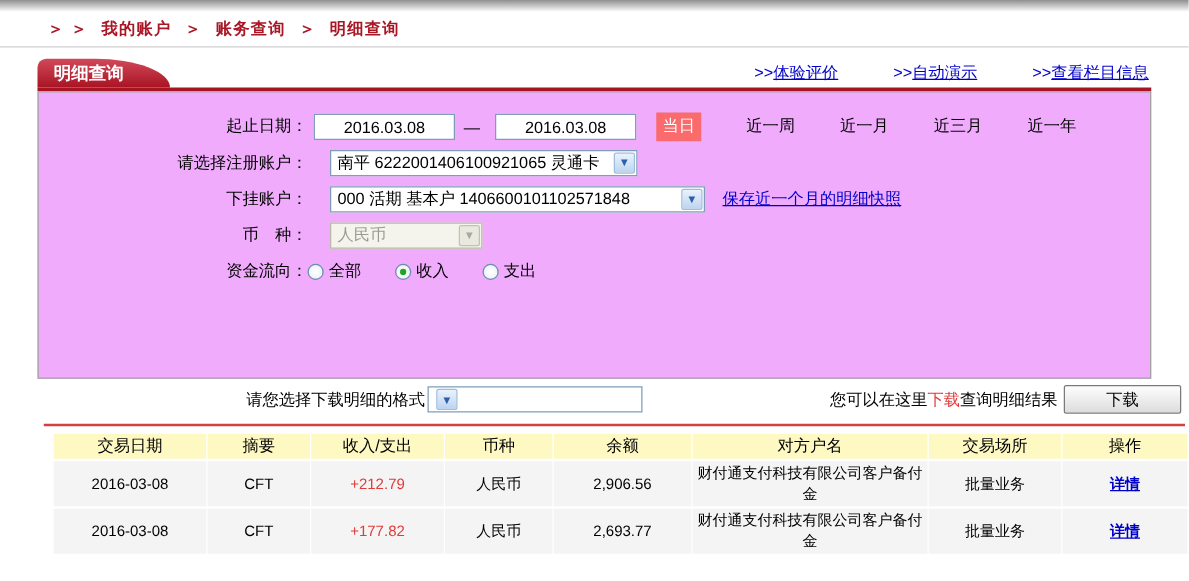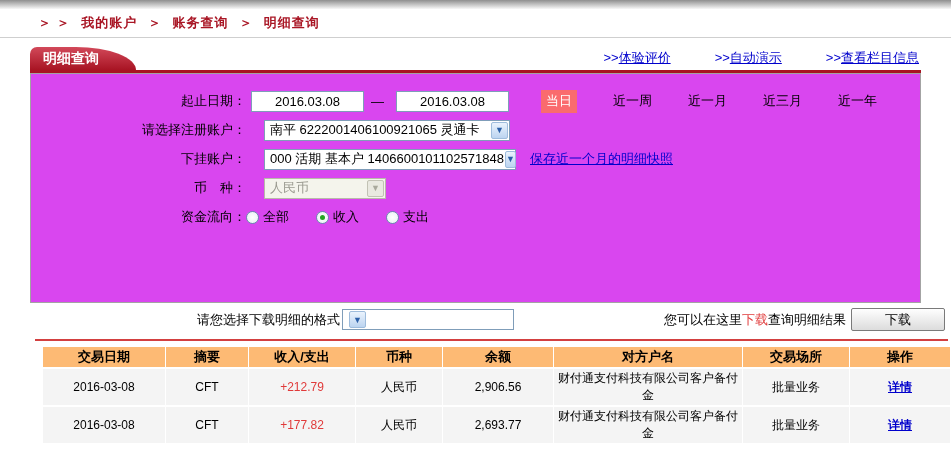--- a/index.html
+++ b/index.html
@@ -12,38 +12,38 @@
 
   .tabrow { position:relative; height:23px; margin:9px 30px 0 30px; }
   .tab { position:absolute; left:0; bottom:0; height:23px; min-width:106px; padding:0 26px 0 13px;
     background:linear-gradient(180deg,#d2495a,#a81423); color:#fff; font-weight:bold; font-size:14px;
     line-height:23px; border-radius:7px 60px 0 0 / 7px 23px 0 0; cursor:pointer; }
   .tab-underline { height:3px; background:#a81423; margin:0 30px; }
   .hlinks { position:absolute; right:2px; bottom:3px; display:flex; gap:44px; }
   .hlink { color:#0000cc; text-decoration:none; font-size:13px; cursor:pointer; white-space:nowrap; }
   .hlink .lbl { text-decoration:underline; }
 
-  .panel { margin:0 30px; height:230px; border:1px solid #a3a3a3; background:#d946ef; padding-top:16px; }
+  .panel { margin:0 30px; height:230px; border:1px solid #a3a3a3; background:#f0abfc; padding-top:16px; }
   .frow { display:flex; align-items:center; margin-bottom:7px; height:22px; }
   .flabel { width:215px; text-align:right; flex-shrink:0; }
   .date-input { width:113px; height:21px; border:1px solid #7f9db9; background:#fff; text-align:center;
     font:13px "Liberation Sans","DejaVu Sans",sans-serif; margin-left:5px; }
   .dash { margin:0 7px; }
-  .badge-today { margin-left:32px; background:#fa6b6e; color:#fff; padding:2px 5px 3px; cursor:pointer; }
+  .badge-today { margin-left:16px; background:#fa6b6e; color:#fff; padding:2px 5px 3px; cursor:pointer; }
   .quick { margin-left:36px; cursor:pointer; }
 
   .xselect { display:flex; align-items:center; background:#fff; border:1px solid #7f9db9; height:21px;
     padding-left:5px; margin-left:18px; cursor:pointer; }
   .xselect .val { flex:1; white-space:nowrap; }
   .xselect .arrow { width:17px; height:17px; margin:1px; background:linear-gradient(#eaf3fd,#bcd4f0);
     border:1px solid #9ebcdc; color:#2b5fa8; font-size:9px; display:flex; align-items:center;
     justify-content:center; border-radius:2px; }
   .xselect.disabled { background:#f4f4ec; border-color:#b9b9a9; color:#9a9a90; cursor:default; }
   .xselect.disabled .arrow { background:#e9e9e0; border-color:#c2c2b4; color:#a9a99c; }
-  .sel-account { width:246px; } .sel-sub { width:252px; } .sel-cur { width:122px; } .sel-fmt { width:172px; margin-left:2px; }
+  .sel-account { width:246px; } .sel-sub { width:300px; } .sel-cur { width:122px; } .sel-fmt { width:172px; margin-left:2px; }
 
   .snap-link { margin-left:14px; color:#0000cc; text-decoration:underline; cursor:pointer; }
 
   .flow-opt { display:inline-flex; align-items:center; margin-right:27px; cursor:pointer; }
   .radio { width:13px; height:13px; border-radius:50%; border:1px solid #6a8db0;
     background:radial-gradient(#fff,#e8eef4); display:inline-flex; align-items:center;
     justify-content:center; margin:0 4px 0 0; }
   .radio.checked::after { content:""; width:5px; height:5px; border-radius:50%; background:#23a323; }
 
   .query-btn { display:block; margin:26px auto 0; width:88px; height:30px;
@@ -55,21 +55,21 @@
   .dl-left { margin-left:197px; display:flex; align-items:center; }
   .dl-right { margin-left:auto; margin-right:6px; display:flex; align-items:center; }
   .hint-dl { color:#e03a3a; cursor:pointer; }
   .dl-btn { width:94px; height:23px; margin-left:5px; background:linear-gradient(#fefefe,#dcdcdc);
     border:1px solid #7a7a7a; border-radius:2px; font:13px "Liberation Sans","DejaVu Sans",sans-serif;
     cursor:pointer; }
 
   .red-line { height:2px; background:#d34040; margin:6px 3px 0 35px; }
 
   table.result { margin:4px 0 0 42px; width:909px; border-collapse:separate; border-spacing:1px 2px; }
-  table.result th { background:#fdba74; height:20px; font-weight:bold; font-size:13px; }
+  table.result th { background:#fef9c3; height:20px; font-weight:normal; font-size:13px; }
   table.result td { background:#f4f4f4; height:36px; text-align:center; padding:0 4px; font-size:12px; }
   td.amount { color:#e03a3a; }
   .detail-link { color:#0000cc; text-decoration:underline; font-weight:bold; cursor:pointer; }
 </style>
 </head>
 <body>
 
 <div class="topbar"></div>
 
 <div class="crumb">

